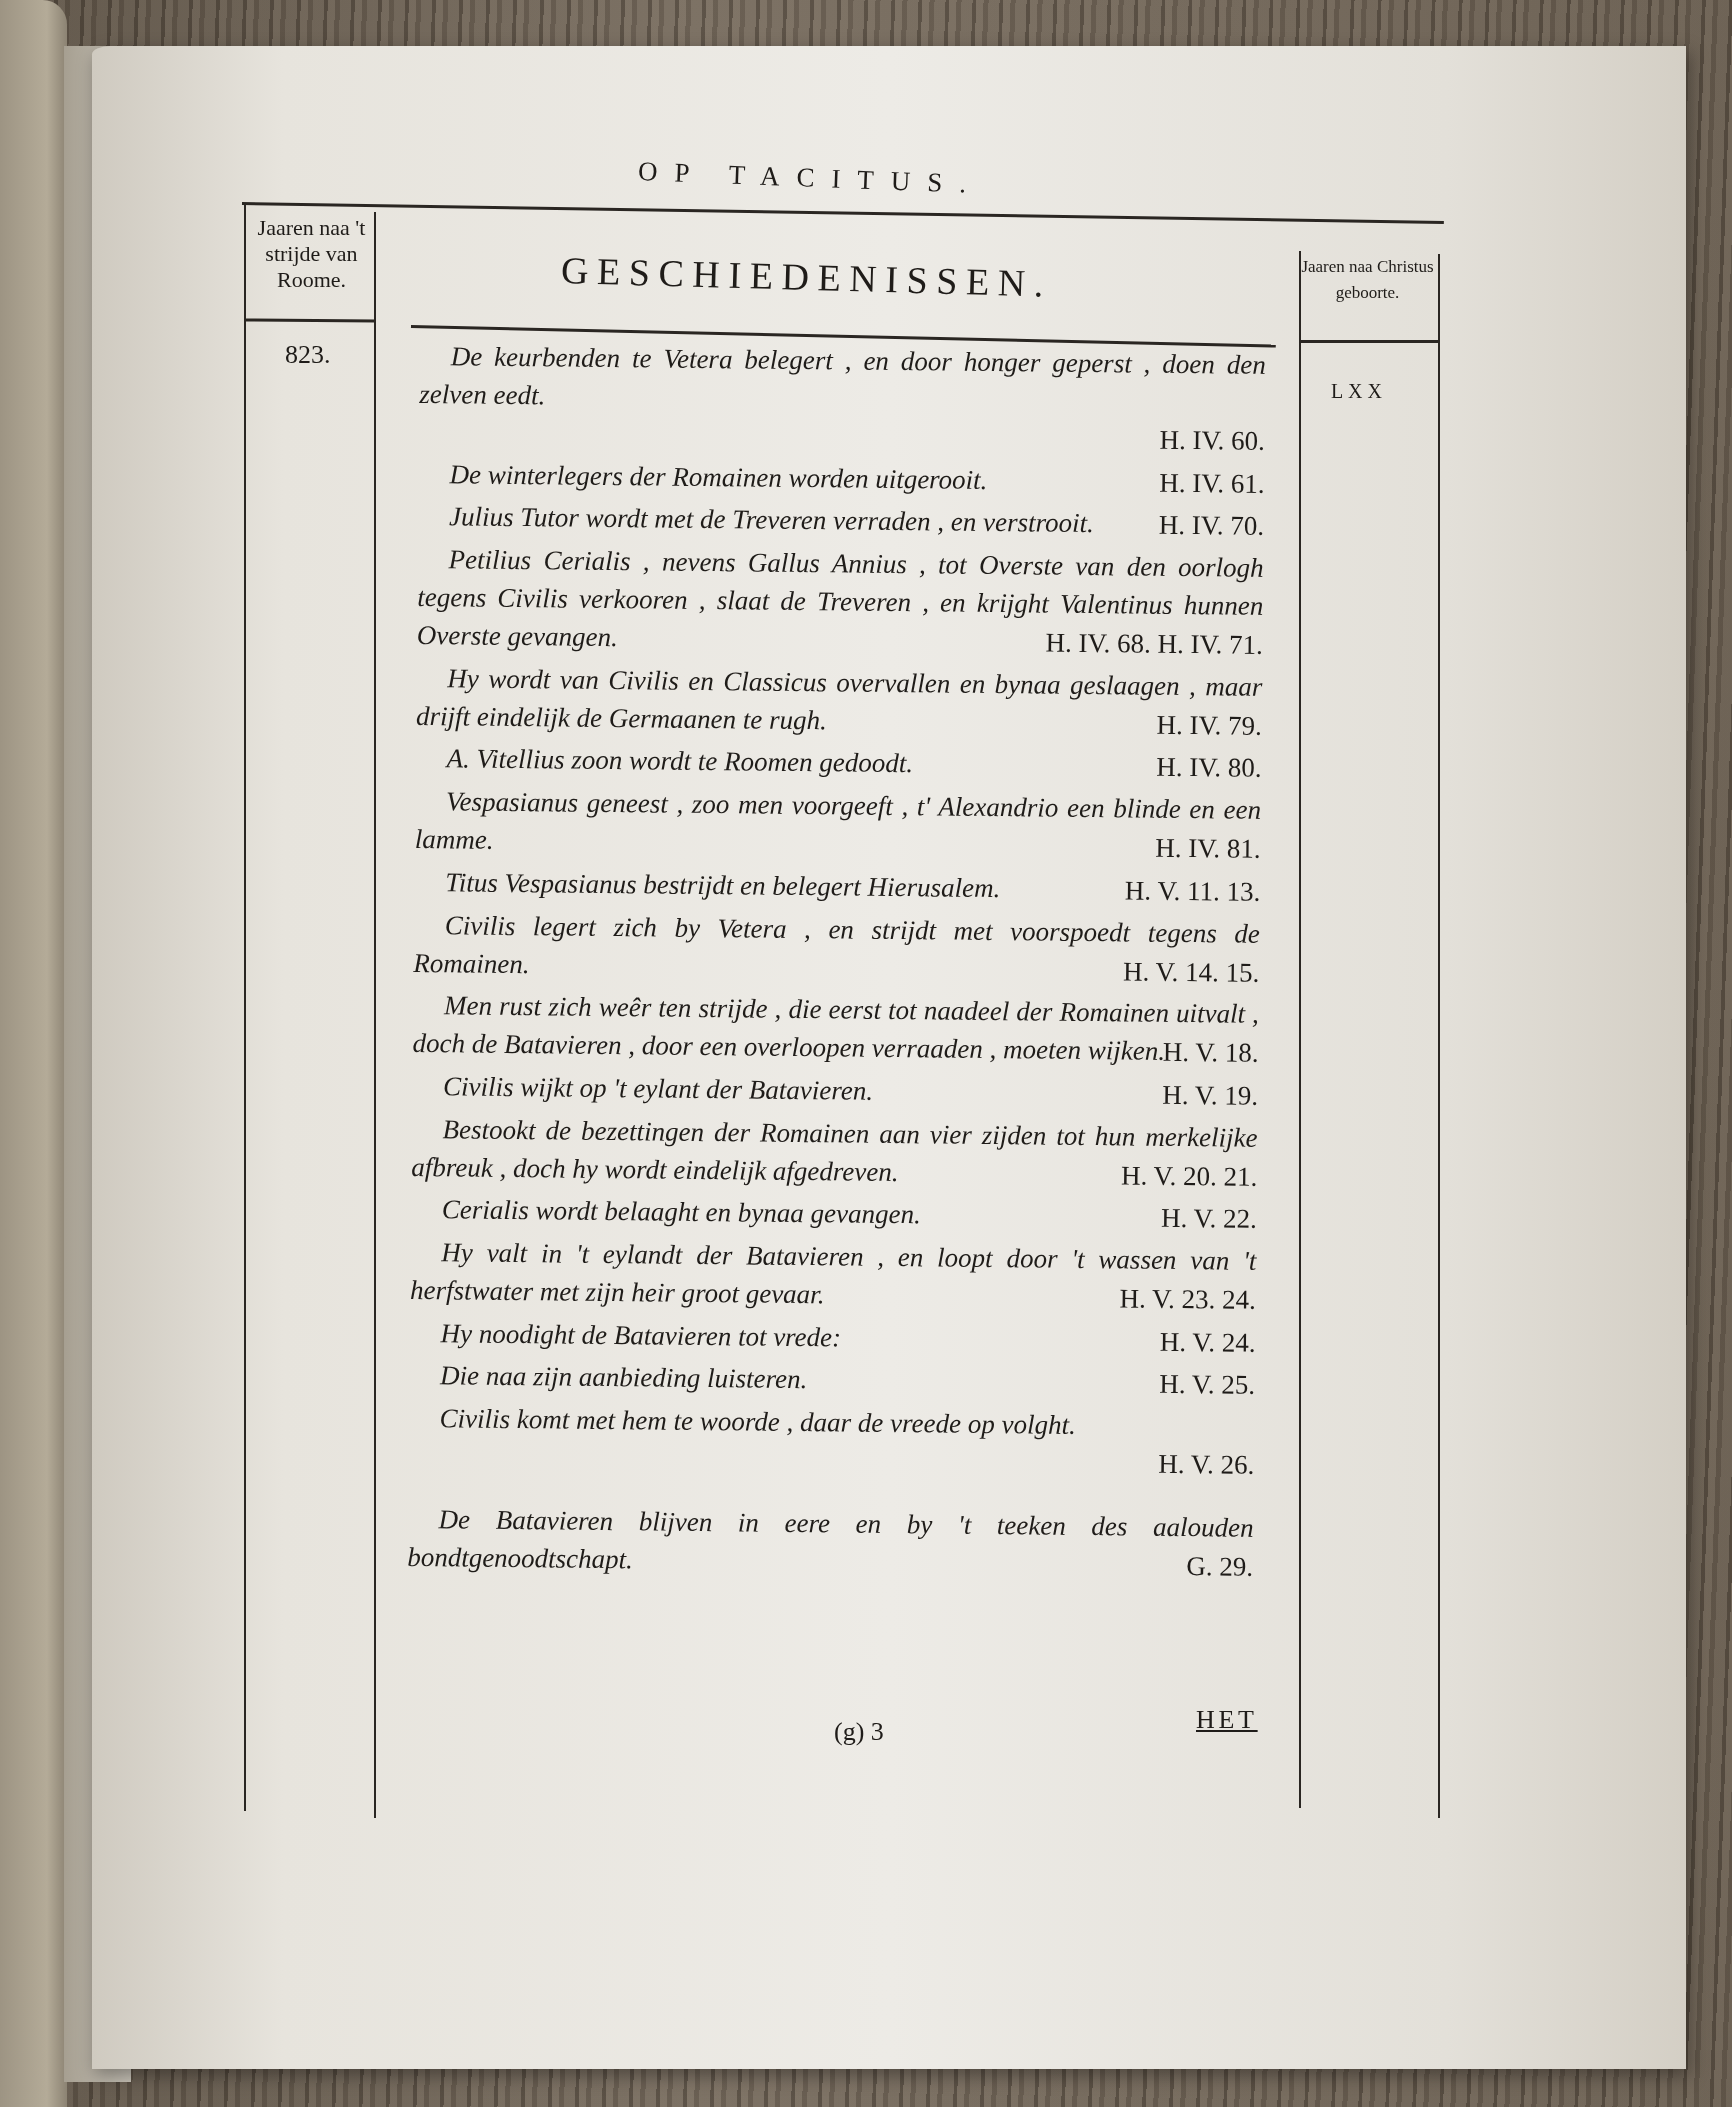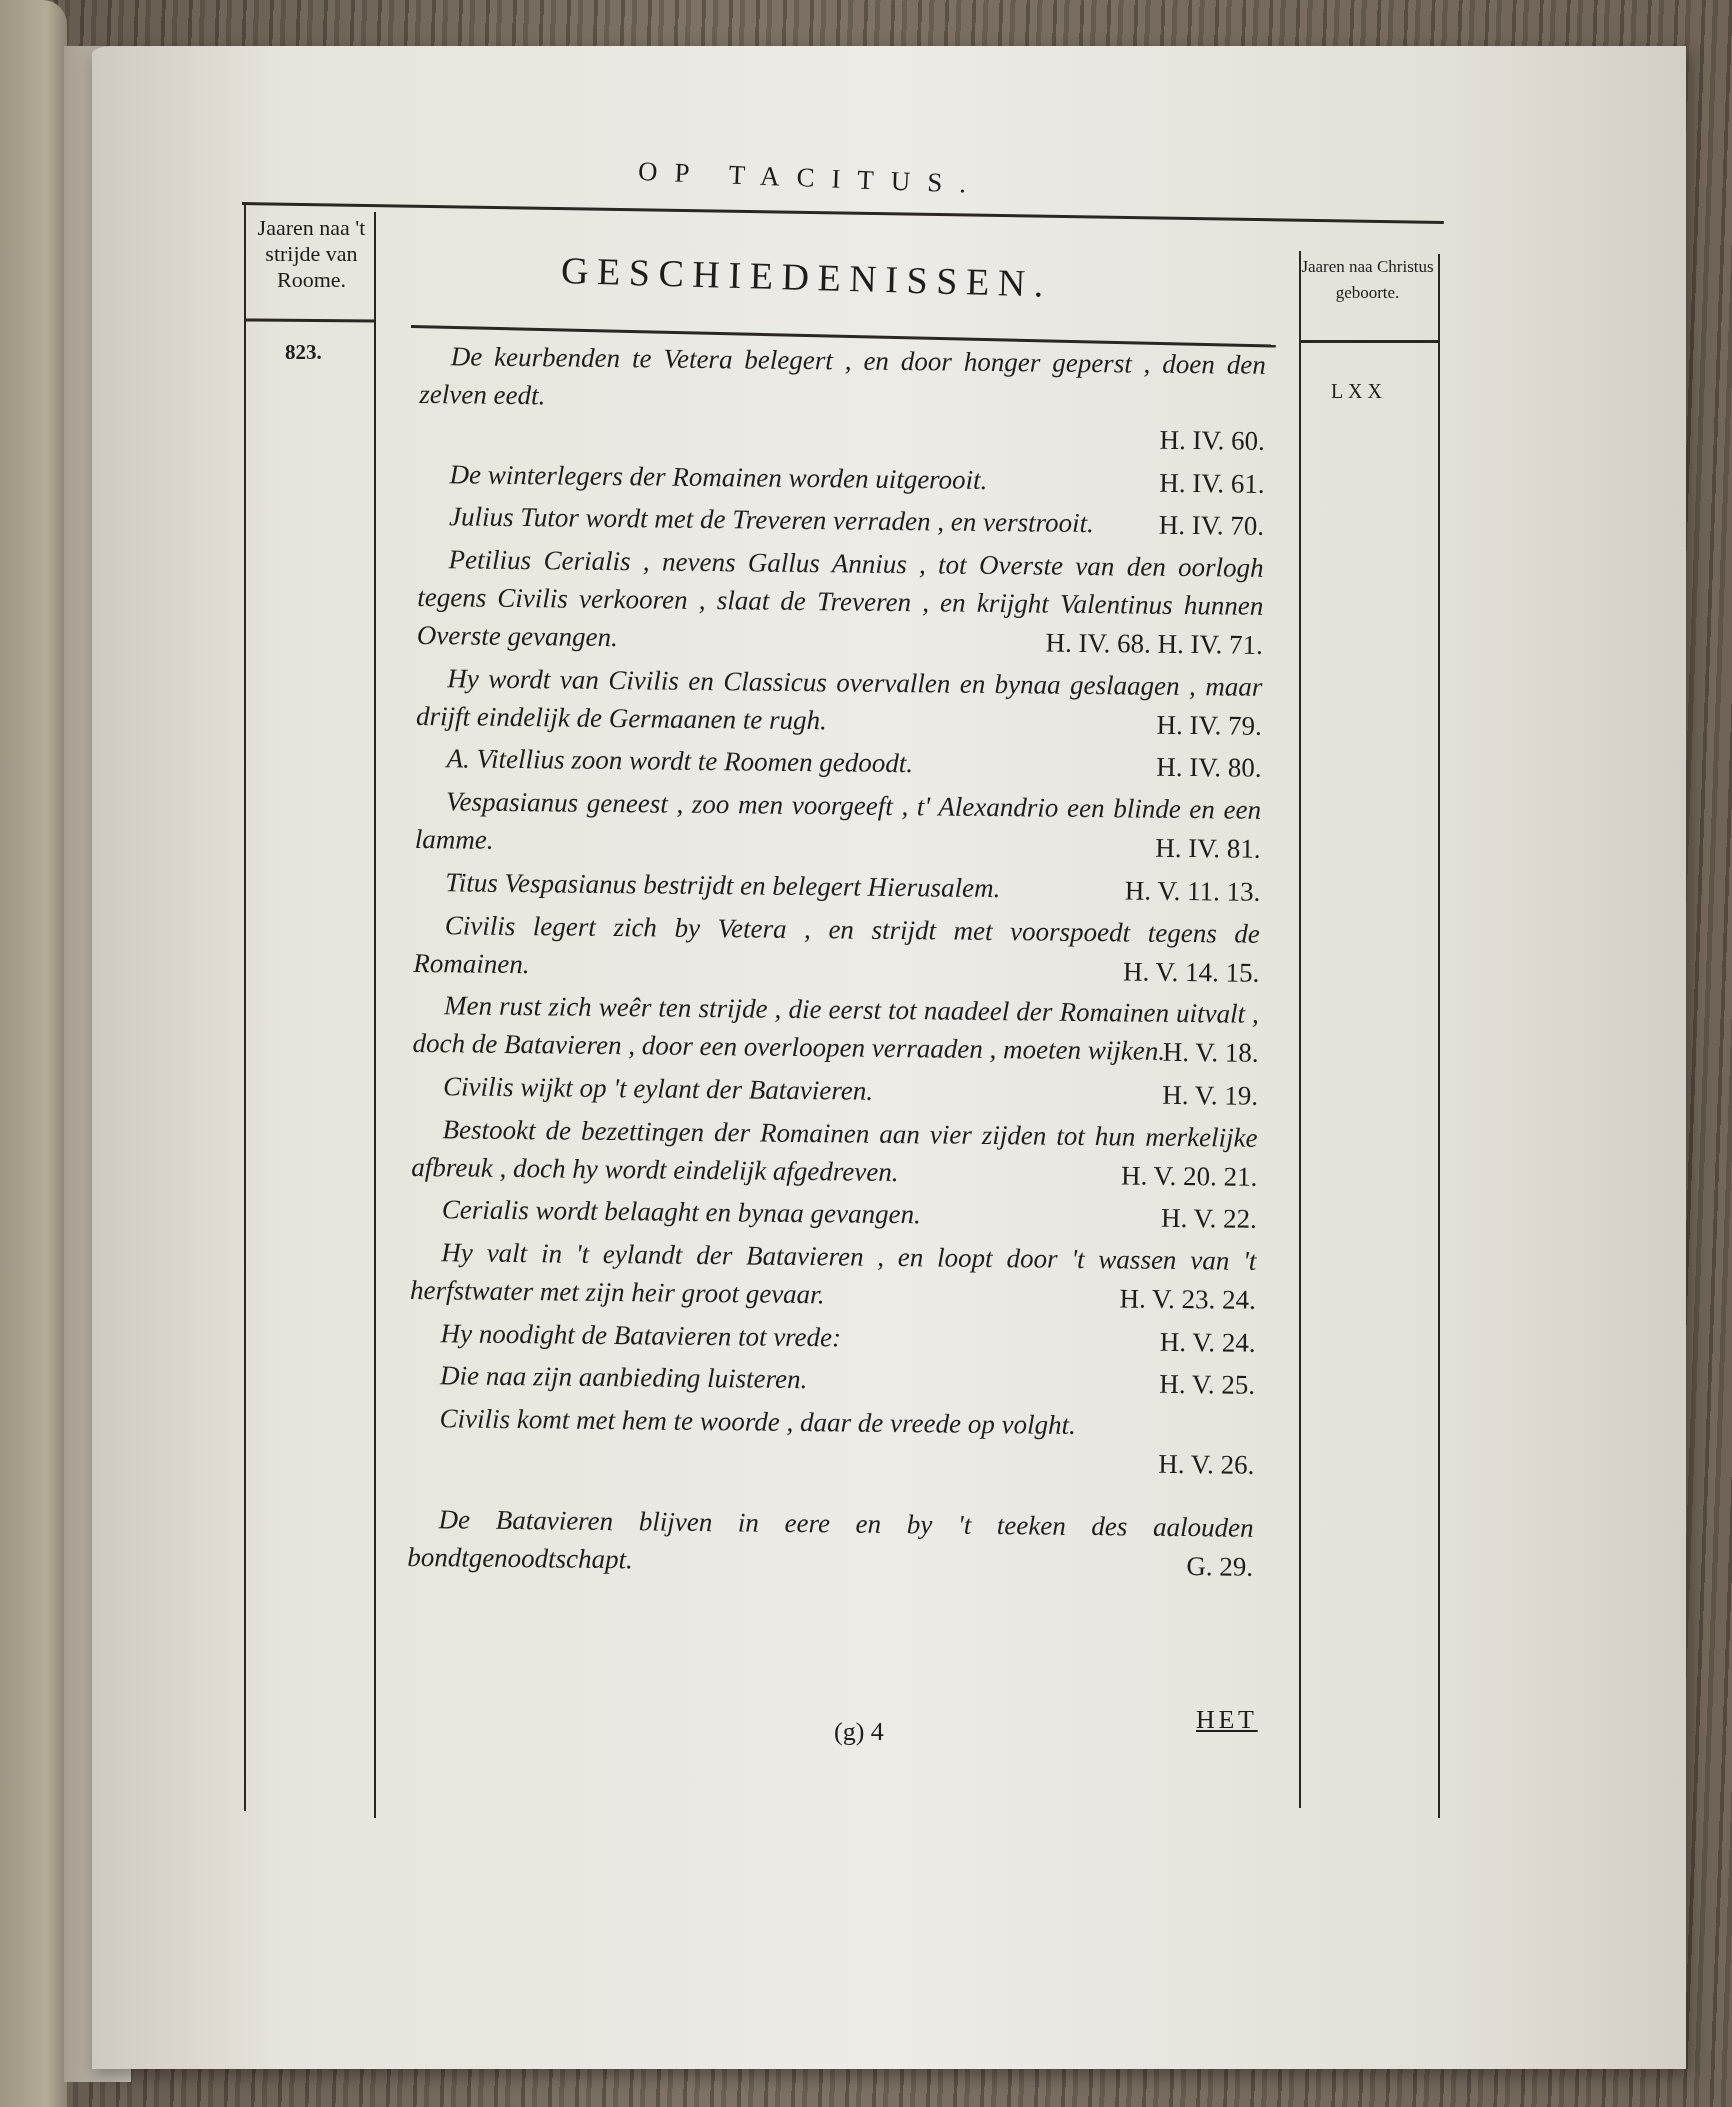--- a/index.html
+++ b/index.html
@@ -37,21 +37,21 @@
   .col-head-left {
     position:absolute; left:244px; top:215px; width:135px; font-size:22px; line-height:26px; text-align:center;
   }
   .col-head-right {
     position:absolute; left:1300px; top:254px; width:135px; font-size:17px; line-height:26px; text-align:center;
   }
   .main-title {
     position:absolute; left:561px; top:248px; font-size:38px; letter-spacing:8.6px;
     transform: rotate(1.6deg); transform-origin:left center;
   }
-  .year-left { position:absolute; left:285px; top:340px; font-size:21px;font-weight:bold; }
+  .year-left { position:absolute; left:285px; top:340px; font-size:26px; }
   .year-right { position:absolute; left:1331px; top:380px; font-size:20px; letter-spacing:4.9px; }
   .entries {
     position:absolute; left:420px; top:337px; width:846px;
     font-style:italic; font-size:27px; line-height:38px;
     transform: rotate(0.6deg); transform-origin:left top;
   }
   .entry { position:relative; margin-bottom:3.7px; }
   .entry .t { display:block; text-indent:31px; text-align:justify; }
   .entry .ref { display:block; text-align:right; font-style:normal; margin-top:-37px; }
   .entry.ref-own-line .ref { margin-top:0; }
@@ -155,15 +155,15 @@
   <div class="entry ref-own-line">
       <span class="t">Civilis komt met hem te woorde , daar de vreede op volght.</span>
       <span class="ref">H. V. 26.</span>
     </div>
   <div class="entry gap-before">
       <span class="t">De Batavieren blijven in eere en by 't teeken des aalouden bondtgenoodtschapt.</span>
       <span class="ref">G. 29.</span>
     </div>
 </div>
 
-<div class="sig ink">(g) 4</div>
+<div class="sig ink">(g) 3</div>
 <div class="catch ink">HET</div>
 
 
 </body></html>

